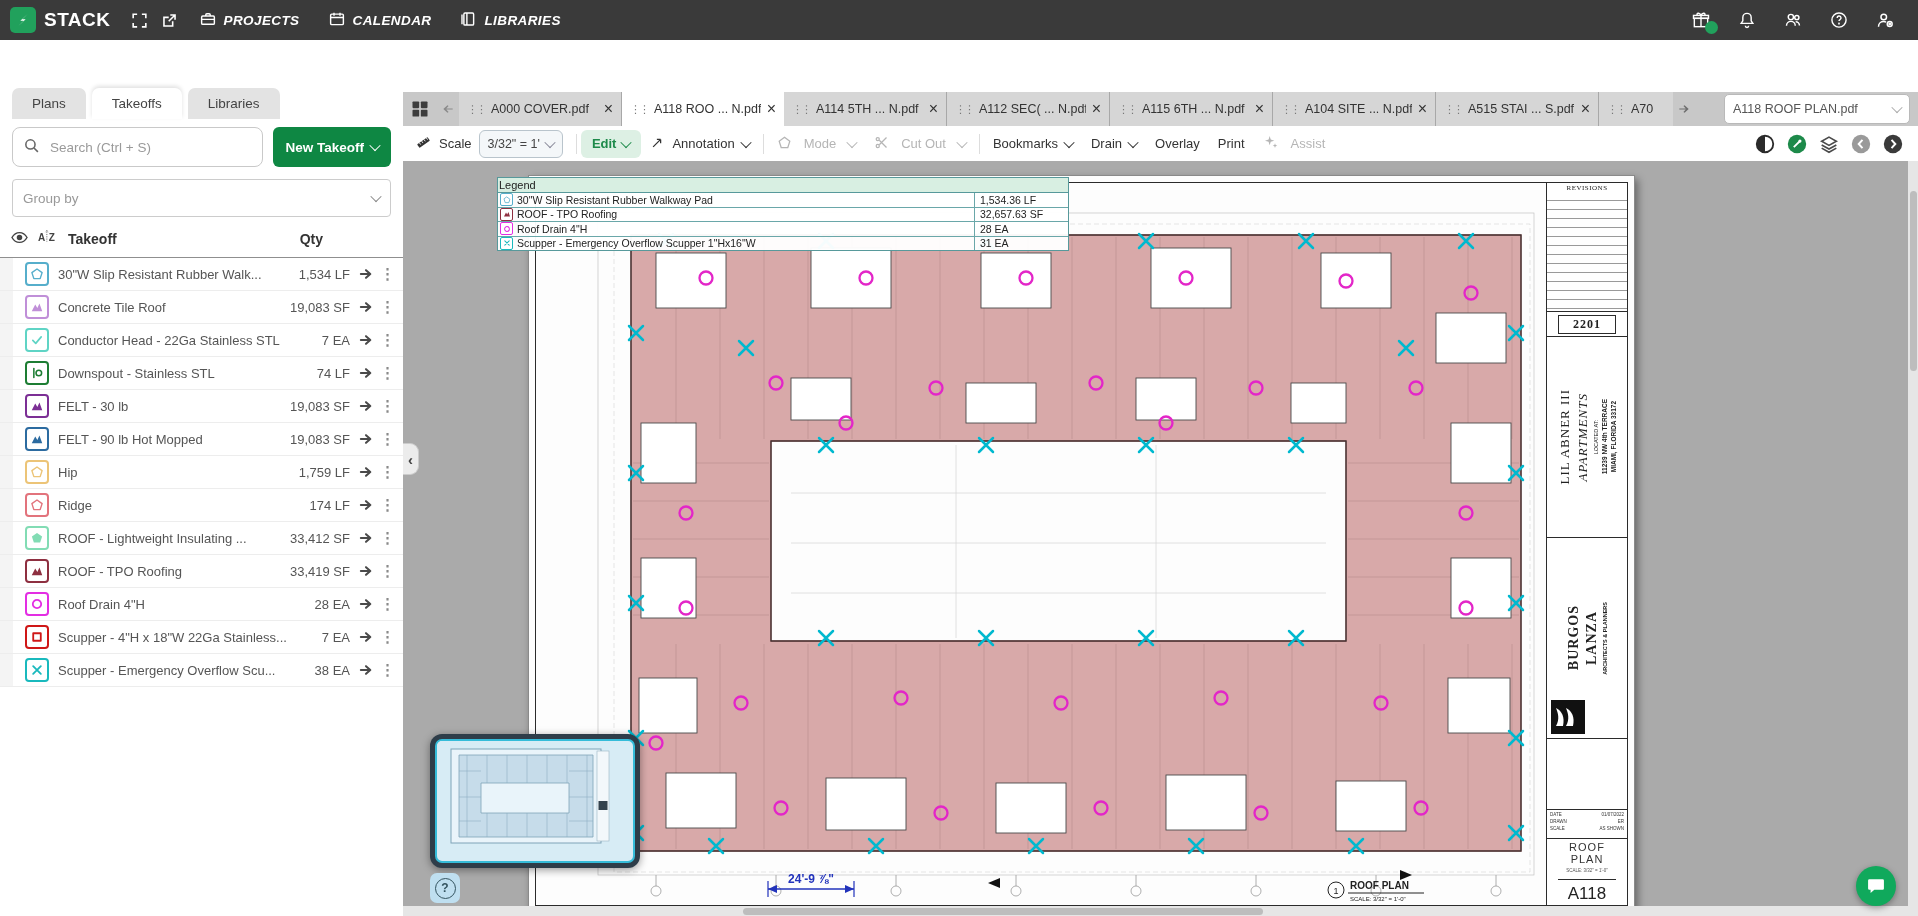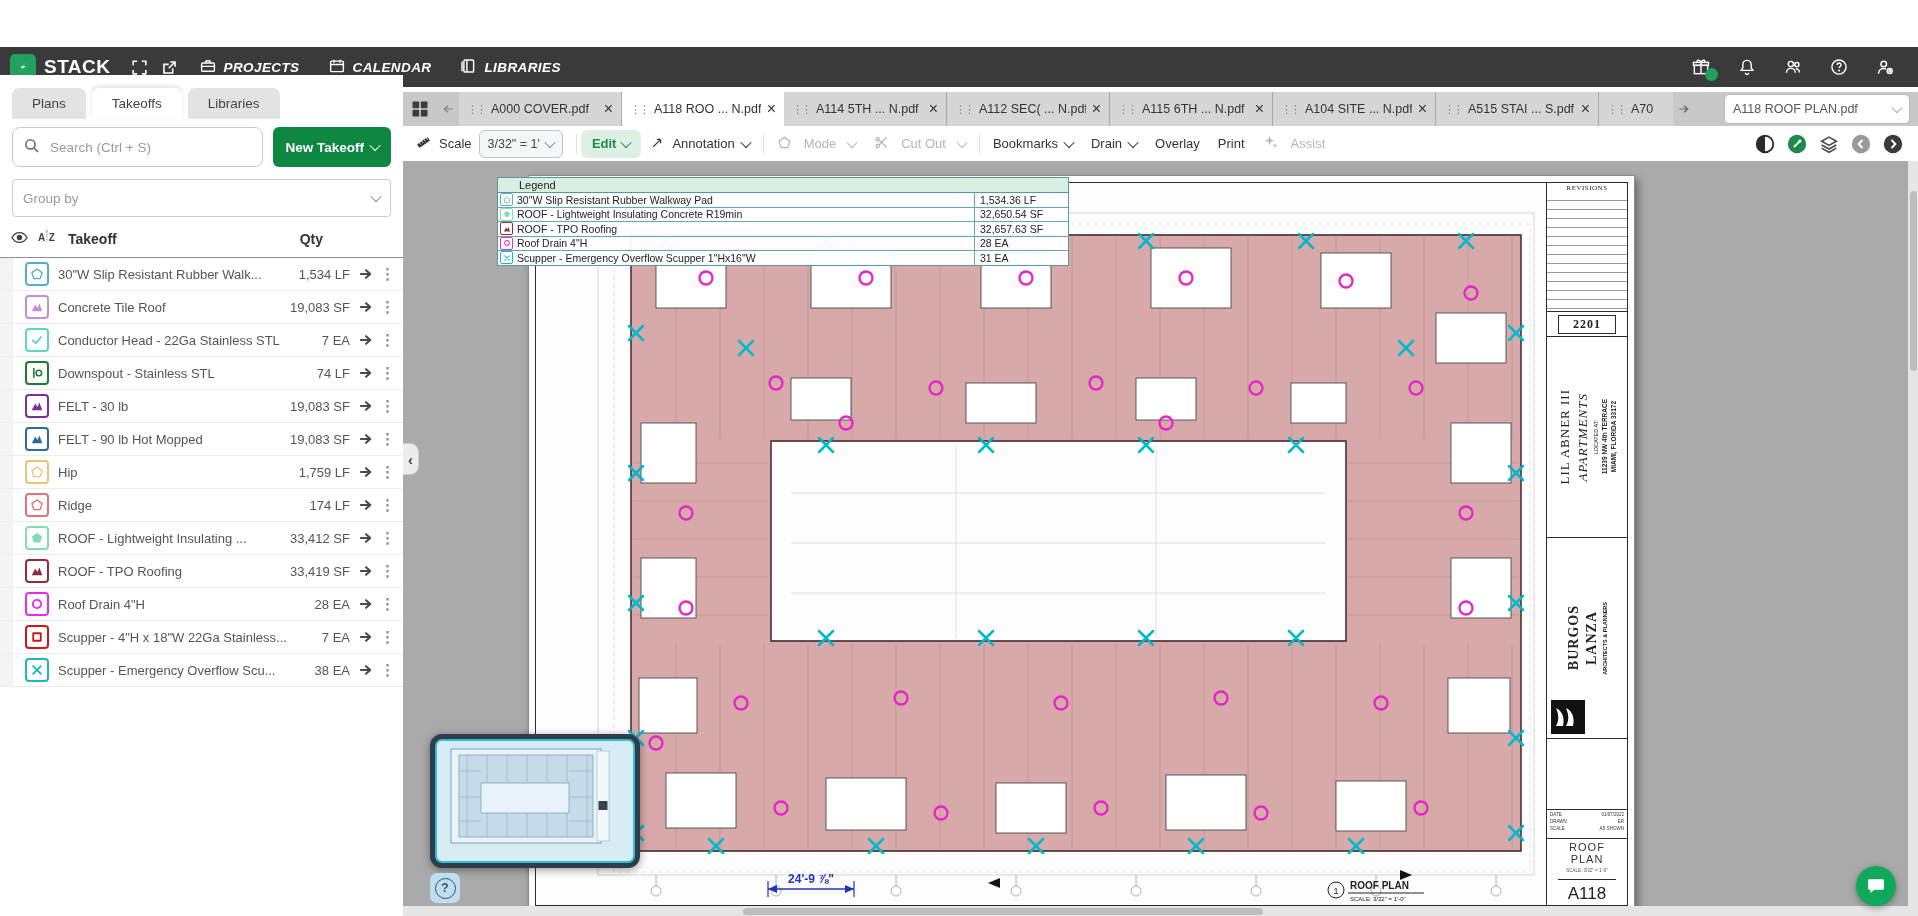--- a/index.html
+++ b/index.html
@@ -1,19 +1,19 @@
 <!DOCTYPE html>
 <html><head>
 <meta charset="utf-8">
 <style>
   html,body{margin:0;padding:0;background:#888;}
   #app{position:relative;width:1918px;height:916px;overflow:hidden;background:#fff;
        font-family:"Liberation Sans",sans-serif;-webkit-font-smoothing:antialiased;}
   
-  .topbar{position:absolute;left:0;top:0;width:100%;height:40px;background:#3a3a3a;display:flex;align-items:center;color:#fff;margin-top:47px;}
+  .topbar{position:absolute;left:0;top:0;width:100%;height:40px;background:#3a3a3a;display:flex;align-items:center;color:#fff;}
   .logo-box{width:26px;height:26px;border-radius:5px;background:#21a15c;margin:0 8px 0 10px;display:flex;align-items:center;justify-content:center;}
   .brand{font-size:19px;font-weight:800;letter-spacing:.5px;margin-right:14px;}
   .tn-icon{display:flex;align-items:center;justify-content:center;width:30px;height:30px;cursor:pointer;}
   .tn-item{display:flex;align-items:center;gap:7px;margin:0 14px;font-size:13.5px;font-weight:700;letter-spacing:.4px;cursor:pointer;font-style:italic;}
   .tn-right{margin-left:auto;display:flex;align-items:center;gap:16px;padding-right:18px;}
   
   .subnav{position:absolute;left:0;top:40px;width:100%;height:35px;background:#fff;display:flex;align-items:center;border-bottom:1px solid #e8e8e8;}
   .proj-redact{position:absolute;left:8px;top:4px;width:240px;height:27px;background:#9d9d9d;overflow:hidden;display:flex;align-items:center;}
   .proj-redact span{color:#707070;font-size:12px;filter:blur(3px);white-space:nowrap;padding-left:6px;}
   .sn-item{font-size:13px;font-weight:600;color:#5c5c5c;margin-right:26px;cursor:pointer;}
@@ -87,21 +87,21 @@
   .firm-logo svg{display:block;}
   .empty-cell{height:70px;}
   .info-cell{height:24px;font-family:"Liberation Sans",sans-serif;font-size:4.5px;color:#333;padding:2px 3px;line-height:1.5;}
   .info-cell .ir{display:flex;justify-content:space-between;}
   .title-cell{flex:1;border-bottom:none;display:flex;flex-direction:column;align-items:center;justify-content:center;font-family:"Liberation Sans",sans-serif;}
   .st1{font-size:11px;letter-spacing:1px;color:#333;}
   .st-scale{font-size:4.5px;margin-top:3px;color:#555;}
   .st-no{font-size:17px;margin-top:6px;color:#222;border-top:1px solid #2b2b2b;padding:4px 10px 0;}
   
   .legend{position:absolute;left:94px;top:16px;width:570px;border:1.5px solid #57999b;background:rgba(255,255,255,.96);font-size:10.5px;color:#222;z-index:5;}
-  .legend-header{background:#d8efe2;border-bottom:1px solid #57999b;padding:1px 21px;font-size:11px;}
+  .legend-header{background:#d8efe2;border-bottom:1px solid #57999b;padding:1px 1px;font-size:11px;}
   .lg-row{display:flex;align-items:center;border-bottom:1px solid #6aa7a9;height:13.5px;}
   .lg-row:last-child{border-bottom:none;}
   .lg-icon{width:11px;height:11px;border-radius:2px;margin:0 4px 0 2px;background:#fff;display:flex;align-items:center;justify-content:center;flex:none;}
   .lg-name{flex:1;white-space:nowrap;overflow:hidden;border-right:1px solid #6aa7a9;align-self:stretch;display:flex;align-items:center;}
   .lg-qty{width:88px;padding-left:5px;white-space:nowrap;}
   
   .navigator{position:absolute;left:27px;top:573px;width:200px;height:124px;background:#2e3d49;border-radius:12px;padding:5px;box-shadow:0 2px 8px rgba(0,0,0,.4);z-index:6;}
   .nav-inner{width:100%;height:100%;background:#d7ecf5;border:2px solid #35bcd9;border-radius:7px;box-sizing:border-box;overflow:hidden;}
   .help-btn{position:absolute;left:27px;top:712px;width:30px;height:30px;background:#bfdff0;border-radius:7px;display:flex;align-items:center;justify-content:center;cursor:pointer;z-index:6;}
   .help-q{width:19px;height:19px;border:1.6px solid #33535f;border-radius:50%;color:#33535f;font-size:12px;font-weight:700;display:flex;align-items:center;justify-content:center;}
@@ -870,31 +870,20 @@
                   <svg width="8" height="8" viewBox="0 0 20 20">
                     <path stroke="#56aecb" fill="none" stroke-width="2" stroke-linecap="round" stroke-linejoin="round" d="M10 2.8 L17.3 8 L14.5 16.6 H5.5 L2.7 8 Z"></path>
                   </svg>
                 </span>
                 <span>30"W Slip Resistant Rubber Walkway Pad</span>
               </span>
               <span class="lg-qty">1,534.36 LF</span>
             </div>
             <div class="lg-row">
               <span class="lg-name">
-                <span class="lg-icon" style="border: 1.5px solid rgb(130, 220, 180);">
-                  <svg width="8" height="8" viewBox="0 0 20 20">
-                    <path stroke="none" fill="#82dcb4" stroke-width="2.4" stroke-linecap="round" stroke-linejoin="round" d="M10 2.8 L17.3 8 L14.5 16.6 H5.5 L2.7 8 Z"></path>
-                  </svg>
-                </span>
-                <span>ROOF - Lightweight Insulating Concrete R19min</span>
-              </span>
-              <span class="lg-qty">32,650.54 SF</span>
-            </div>
-            <div class="lg-row">
-              <span class="lg-name">
                 <span class="lg-icon" style="border: 1.5px solid rgb(142, 47, 64);">
                   <svg width="8" height="8" viewBox="0 0 20 20">
                     <path stroke="none" fill="#8e2f40" stroke-width="2.4" stroke-linecap="round" stroke-linejoin="round" d="M2.5 16 L7.5 6.5 L10.5 11.5 L13.5 5 L17.5 16 Z"></path>
                   </svg>
                 </span>
                 <span>ROOF - TPO Roofing</span>
               </span>
               <span class="lg-qty">32,657.63 SF</span>
             </div>
             <div class="lg-row">

